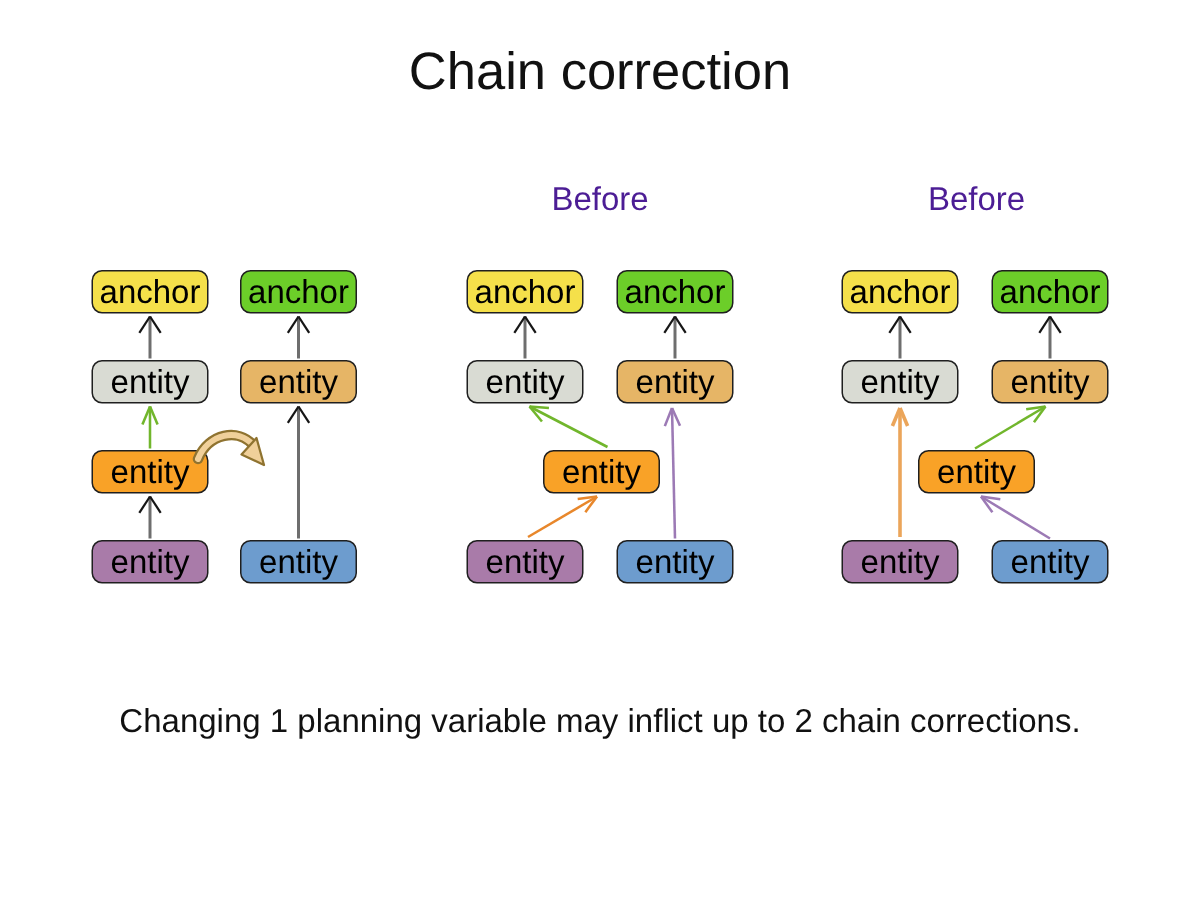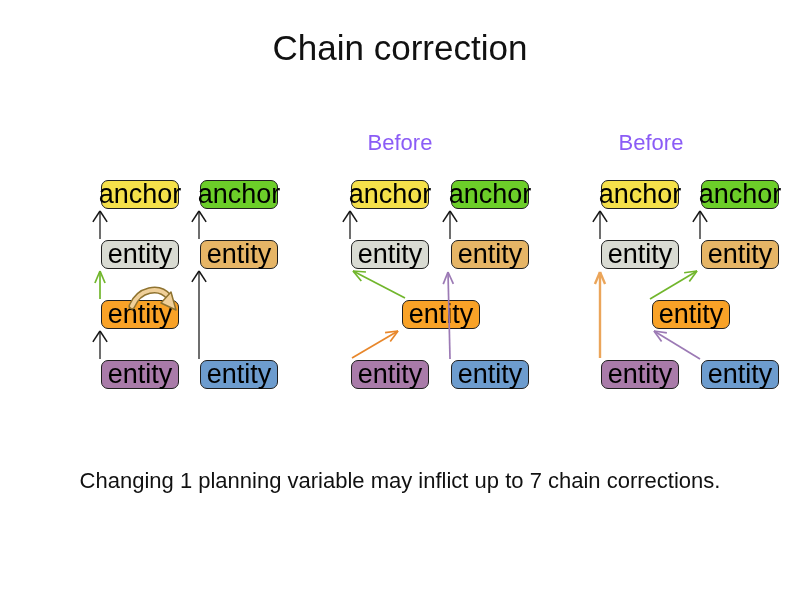--- a/index.html
+++ b/index.html
@@ -6,27 +6,27 @@
   #stage{
     position:relative;width:800px;height:532px;background:#ffffff;
     font-family:"Liberation Sans",sans-serif;overflow:hidden;
   }
   #title{
     position:absolute;top:29px;left:0;width:800px;text-align:center;
     font-size:35px;line-height:1.1;color:#111;
   }
   .group-label{
     position:absolute;top:120px;transform:translateX(-50%);
-    font-size:22px;line-height:1.2;color:#8b5cf6;white-space:nowrap;margin-top:10px;
+    font-size:22px;line-height:1.2;color:#4c1d95;white-space:nowrap;
   }
   .node{
     position:absolute;box-sizing:border-box;width:78px;height:29px;
     border:1.6px solid #1f1f1f;border-radius:7px;
     display:flex;align-items:center;justify-content:center;
-    font-size:27px;line-height:1;color:#000;white-space:nowrap;margin-left:40px;
+    font-size:22px;line-height:1;color:#000;white-space:nowrap;
   }
   #caption{
     position:absolute;top:468px;left:0;width:800px;text-align:center;
     font-size:22px;line-height:1.2;color:#111;
   }
   #arrows-layer{position:absolute;top:0;left:0;pointer-events:none;}
 </style>
 </head>
 <body>
 
@@ -98,16 +98,16 @@
       <line x1="600" y1="358" x2="600" y2="272" stroke="#EBA55A" stroke-width="2.4" stroke-linecap="butt"></line>
       <line x1="600" y1="272" x2="605.0624384500125" y2="283.9737929220375" stroke="#EBA55A" stroke-width="2.4" stroke-linecap="butt"></line>
       <line x1="600" y1="272" x2="594.9375615499875" y2="283.9737929220375" stroke="#EBA55A" stroke-width="2.4" stroke-linecap="butt"></line>
       <line x1="650" y1="299" x2="697" y2="271" stroke="#71B62C" stroke-width="1.7" stroke-linecap="butt"></line>
       <line x1="697" y1="271" x2="689.304278211548" y2="281.4773978713584" stroke="#71B62C" stroke-width="1.7" stroke-linecap="butt"></line>
       <line x1="697" y1="271" x2="684.1223138169197" y2="272.7791004946609" stroke="#71B62C" stroke-width="1.7" stroke-linecap="butt"></line>
       <line x1="700" y1="359" x2="654" y2="331" stroke="#9C7AB5" stroke-width="1.7" stroke-linecap="butt"></line>
       <line x1="654" y1="331" x2="666.8601960351624" y2="332.90140946068766" stroke="#9C7AB5" stroke-width="1.7" stroke-linecap="butt"></line>
       <line x1="654" y1="331" x2="661.5957972032992" y2="341.55006468446294" stroke="#9C7AB5" stroke-width="1.7" stroke-linecap="butt"></line>
     </svg>
-  <div id="caption">Changing 1 planning variable may inflict up to 7 chain corrections.</div>
+  <div id="caption">Changing 1 planning variable may inflict up to 2 chain corrections.</div>
 <div class="group-label" style="left: 400px;">Before</div>
     <div class="group-label" style="left: 651px;">Before</div>
   </div>
 
 </body></html>

